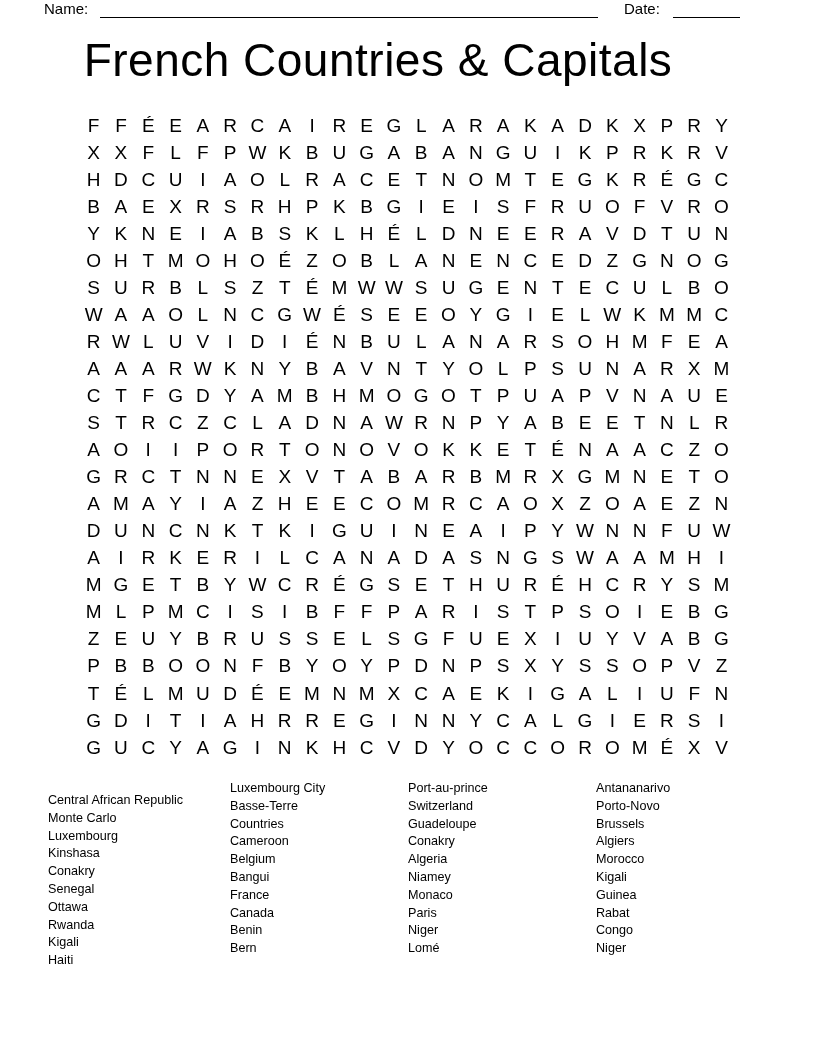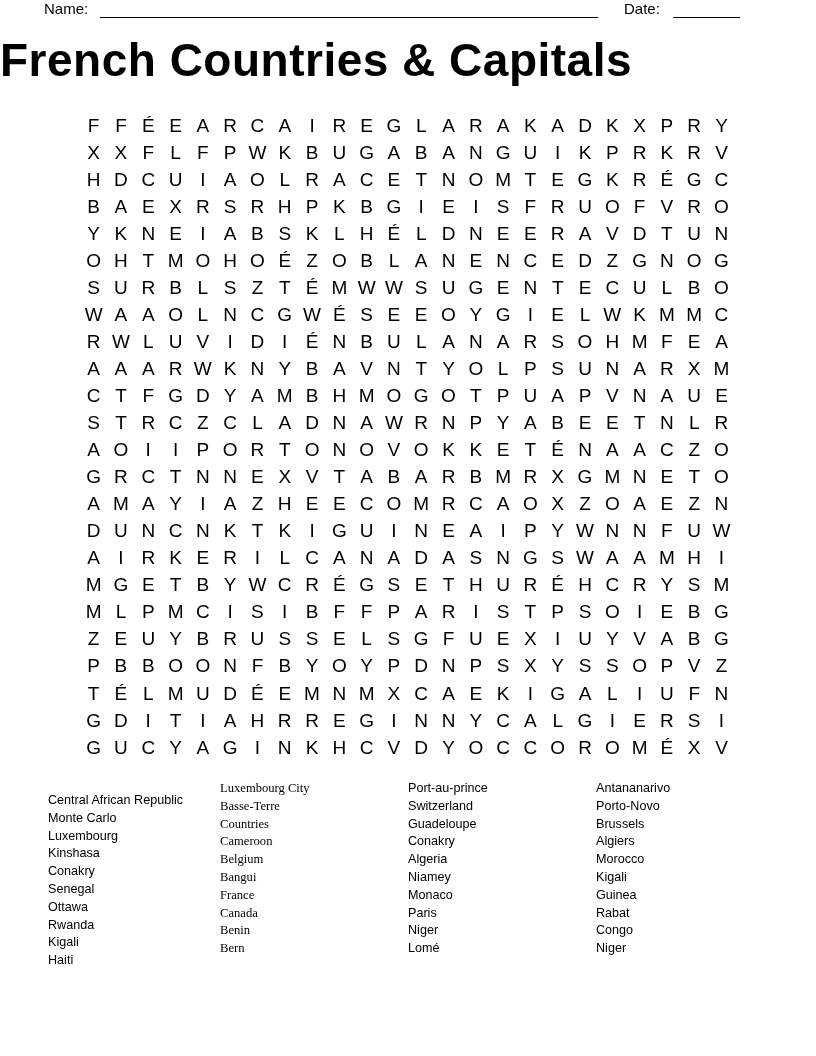--- a/index.html
+++ b/index.html
@@ -31,22 +31,23 @@
     border-bottom: 1.4px solid #000;
     height: 0;
   }
   #name-line { left: 100px; width: 498px; }
   #date-line { left: 673px; width: 67px; }
   .title {
     position: absolute;
     top: 33px;
     left: 0;
     width: 756px;
+    text-align: center;
     font-size: 46px;
-    font-weight: 700;
+    font-weight: 400;
     letter-spacing: 0.5px;
     color: #000;
     white-space: nowrap;
   }
   .grid {
     position: absolute;
     left: 80px;
     top: 112px;
     display: grid;
     grid-template-columns: repeat(24, 27.3px);
@@ -60,21 +61,21 @@
     justify-content: center;
   }
   .word-col {
     position: absolute;
     top: 780px;
     font-size: 12.6px;
     line-height: 17.8px;
     white-space: nowrap;
   }
   #word-col-0 { left: 48px; margin-top: 12px; }
-  #word-col-1 { left: 220px; font-family: Liberation Serif, serif; }
+  #word-col-1 { left: 230px; }
   #word-col-2 { left: 408px; }
   #word-col-3 { left: 596px; }
   .word { display: block; }
 </style>
 </head>
 <body>
 
 <div id="name-label" class="hdr-label">Name:</div>
 <div id="name-line" class="blank-line"></div>
 <div id="date-label" class="hdr-label">Date:</div>

